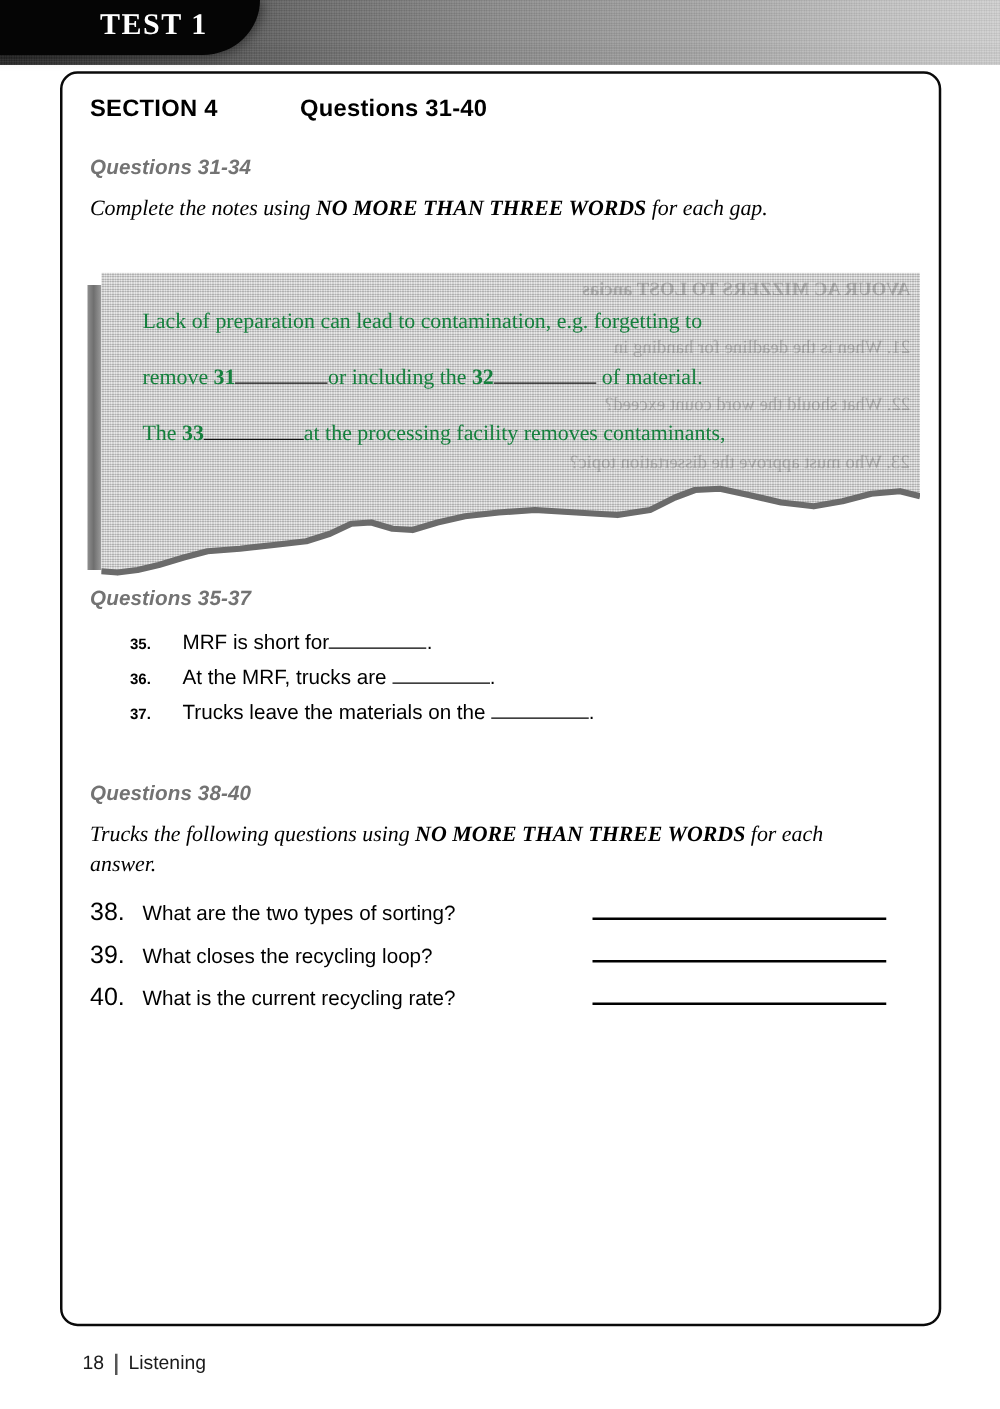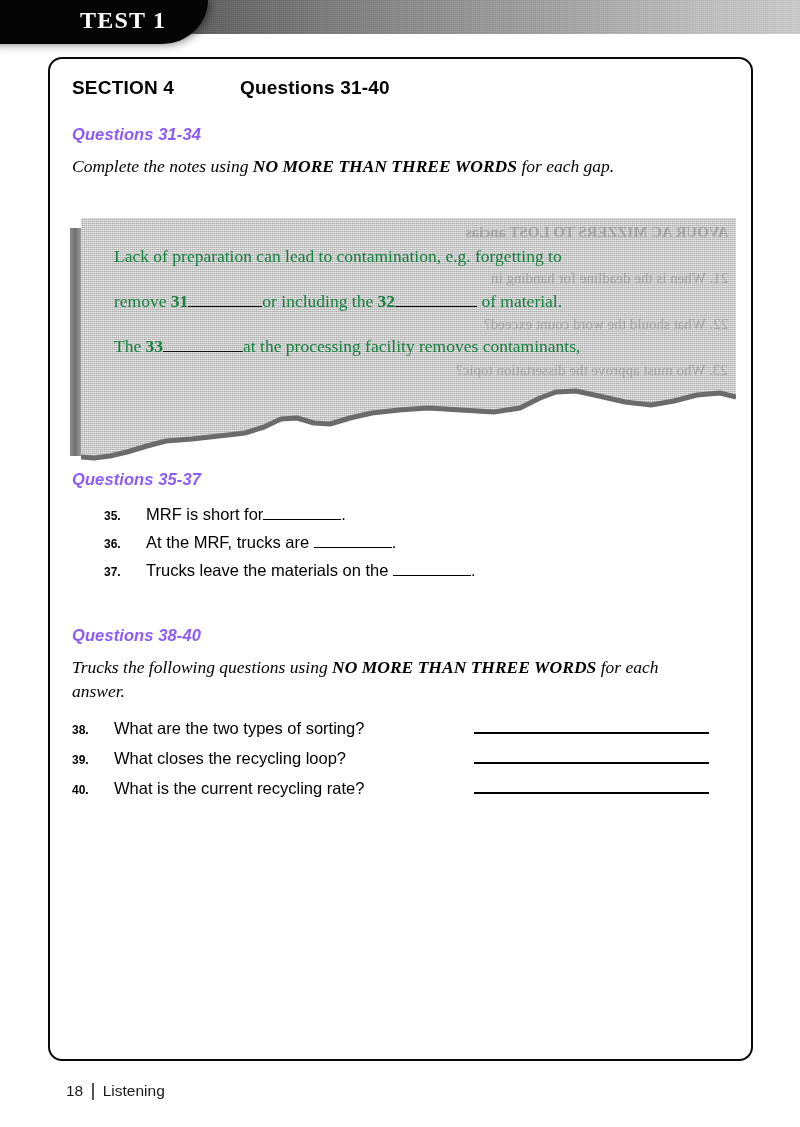--- a/index.html
+++ b/index.html
@@ -12,21 +12,21 @@
     background: #ffffff;
     font-family: "Liberation Sans", sans-serif;
     position: relative;
     overflow: hidden;
   }
 
   
   #header-band {
     position: absolute;
     left: 0; top: 0;
-    width: 800px; height: 34px;
+    width: 800px; height: 52px;
     background: linear-gradient(to right,
         #2a2a2a 0px, #4a4a4a 120px, #6e6e6e 260px,
         #8b8b8b 400px, #a6a6a6 560px, #c2c2c2 700px, #cfcfcf 800px);
   }
   #header-band::after {
     content: "";
     position: absolute;
     left: 0; top: 0; right: 0; bottom: 0;
     background-image:
       repeating-linear-gradient(0deg, rgba(255,255,255,.045) 0 1px, rgba(0,0,0,.045) 1px 2px),
@@ -81,21 +81,21 @@
     margin-bottom: 26px;
   }
   #section-head .sec-label { width: 168px; letter-spacing: .2px; }
   #section-head .sec-q { letter-spacing: .2px; }
 
   .q-group-title {
     font-family: "Liberation Sans", sans-serif;
     font-weight: bold;
     font-style: italic;
     font-size: 16.5px;
-    color: #8b5cf6;
+    color: #737373;
     margin: 16px 0 11px 0;
     letter-spacing: .1px;
   }
   .instruction {
     font-family: "Liberation Serif", serif;
     font-style: italic;
     font-size: 17.5px;
     color: #000;
     line-height: 1.34;
     margin: 0;
@@ -229,24 +229,24 @@
   
   .qa-item {
     display: flex;
     align-items: baseline;
     font-family: "Liberation Sans", sans-serif;
     font-size: 16.5px;
     color: #000;
     margin-bottom: 11px;
   }
   .qa-num {
-    font-weight: bold;
+    font-weight: normal;
     width: 42px;
     flex: 0 0 42px;
-    font-size: 12px;
+    font-size: 20px;
   }
   .qa-text { width: 360px; flex: 0 0 360px; }
   .qa-rule {
     flex: 0 0 235px;
     border-bottom: 2px solid #000;
     height: 13px;
   }
 
   
   #footer {

